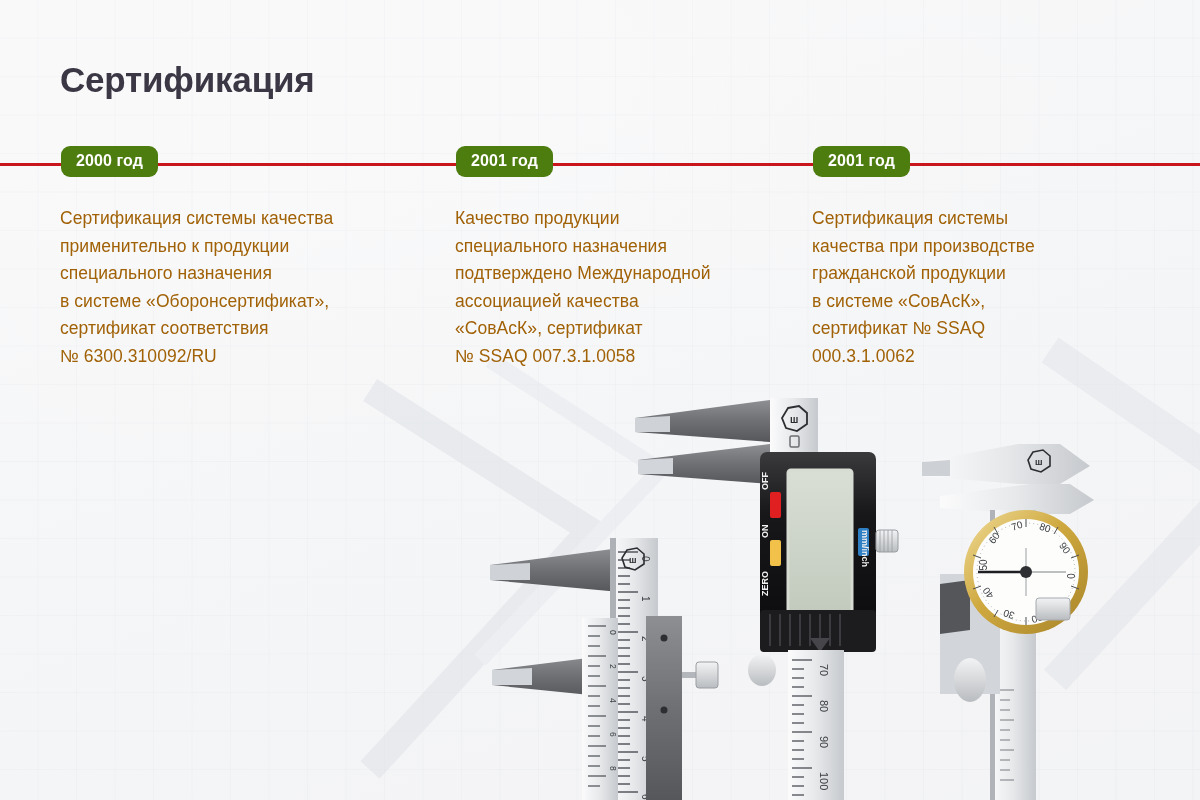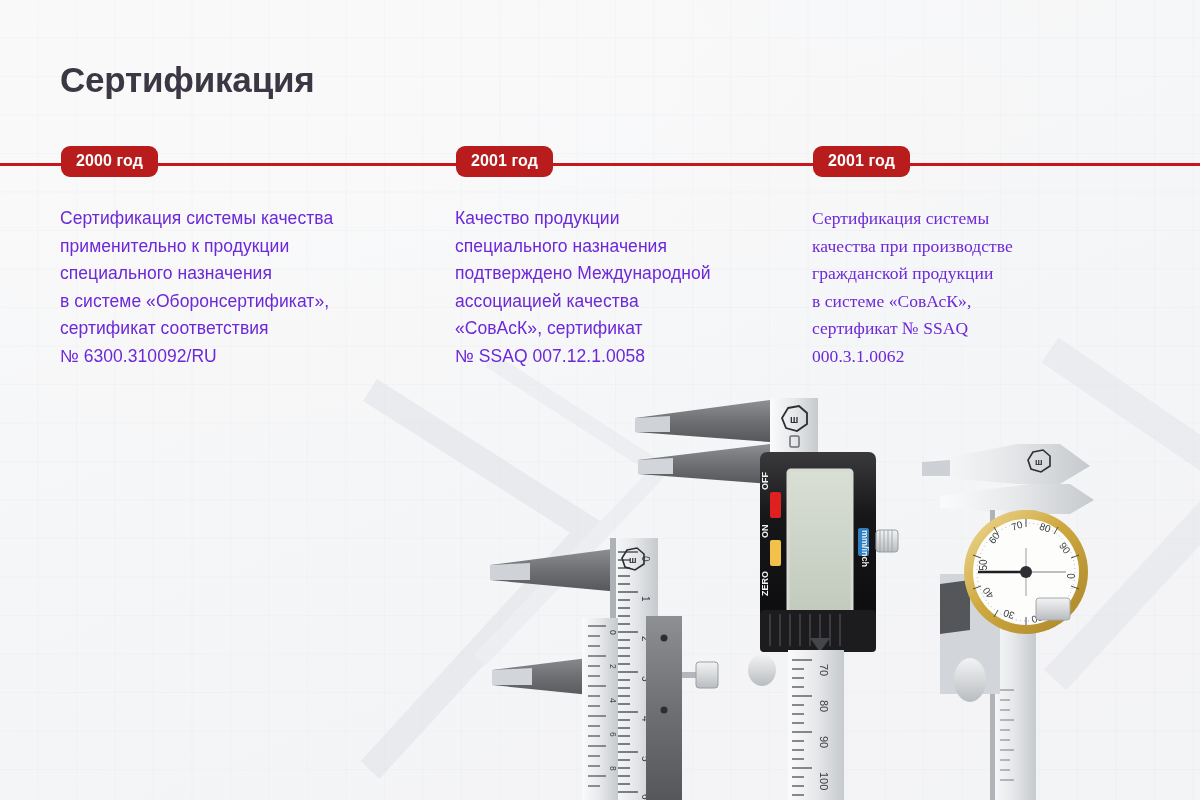--- a/index.html
+++ b/index.html
@@ -42,44 +42,44 @@
     color:#3c3744;
   }
 
   
   #timeline-rule{
     position:absolute; left:0; top:163px; width:1200px; height:3px;
     background:#c9161d; z-index:8;
   }
   .year-badge{
     position:absolute; top:146px; z-index:11;
-    background:#b91c1c;
+    background:#4d7c0f;
     color:#fff;
     border-radius:9px;
     font-size:16px; font-weight:700;
     padding:7px 15px 8px 15px;
     line-height:1;
     letter-spacing:.1px;
     white-space:nowrap;
   }
   #badge-0{ left:61px; }
   #badge-1{ left:456px; }
   #badge-2{ left:813px; }
 
   
   .col{
     position:absolute; top:205px; z-index:10;
     font-size:17.5px; line-height:27.5px;
-    color:#6d28d9;
+    color:#a16207;
     white-space:pre-line;
     letter-spacing:.05px;
   }
   #col-0{ left:60px;  width:380px; }
   #col-1{ left:455px; width:355px; }
-  #col-2{ left:812px; width:350px;font-family:Liberation Serif, serif; }
+  #col-2{ left:812px; width:350px; }
 
   
   #photo{
     position:absolute; left:470px; top:380px; width:730px; height:420px;
     z-index:6; pointer-events:none;
   }
   #photo svg{ width:100%; height:100%; display:block; }
 </style>
 </head>
 <body>
@@ -118,21 +118,21 @@
 применительно к продукции
 специального назначения
 в системе «Оборонсертификат»,
 сертификат соответствия
 № 6300.310092/RU</div>
 <div class="col" id="col-1">Качество продукции
 специального назначения
 подтверждено Международной
 ассоциацией качества
 «СовАсК», сертификат
-№ SSAQ 007.12.1.0058</div>
+№ SSAQ 007.3.1.0058</div>
 <div class="col" id="col-2">Сертификация системы
 качества при производстве
 гражданской продукции
 в системе «СовАсК»,
 сертификат № SSAQ
 000.3.1.0062</div>
 
 <div id="photo">
 <svg viewBox="0 0 730 420" preserveAspectRatio="none">
   <defs>

